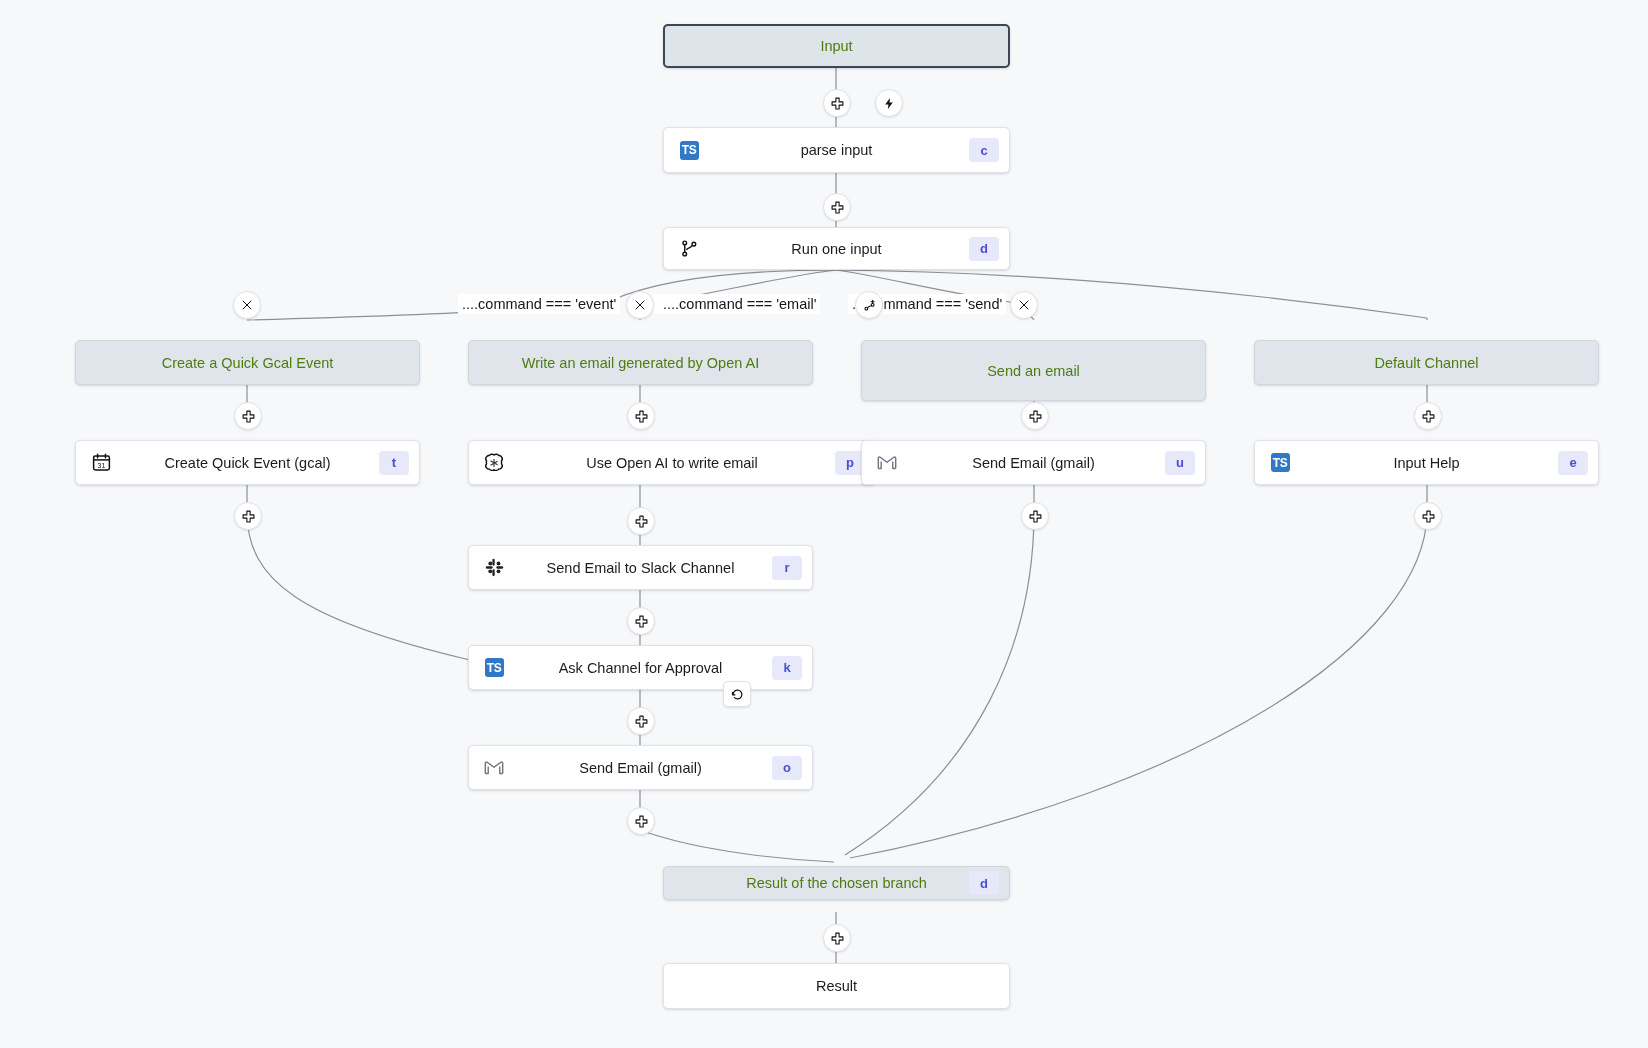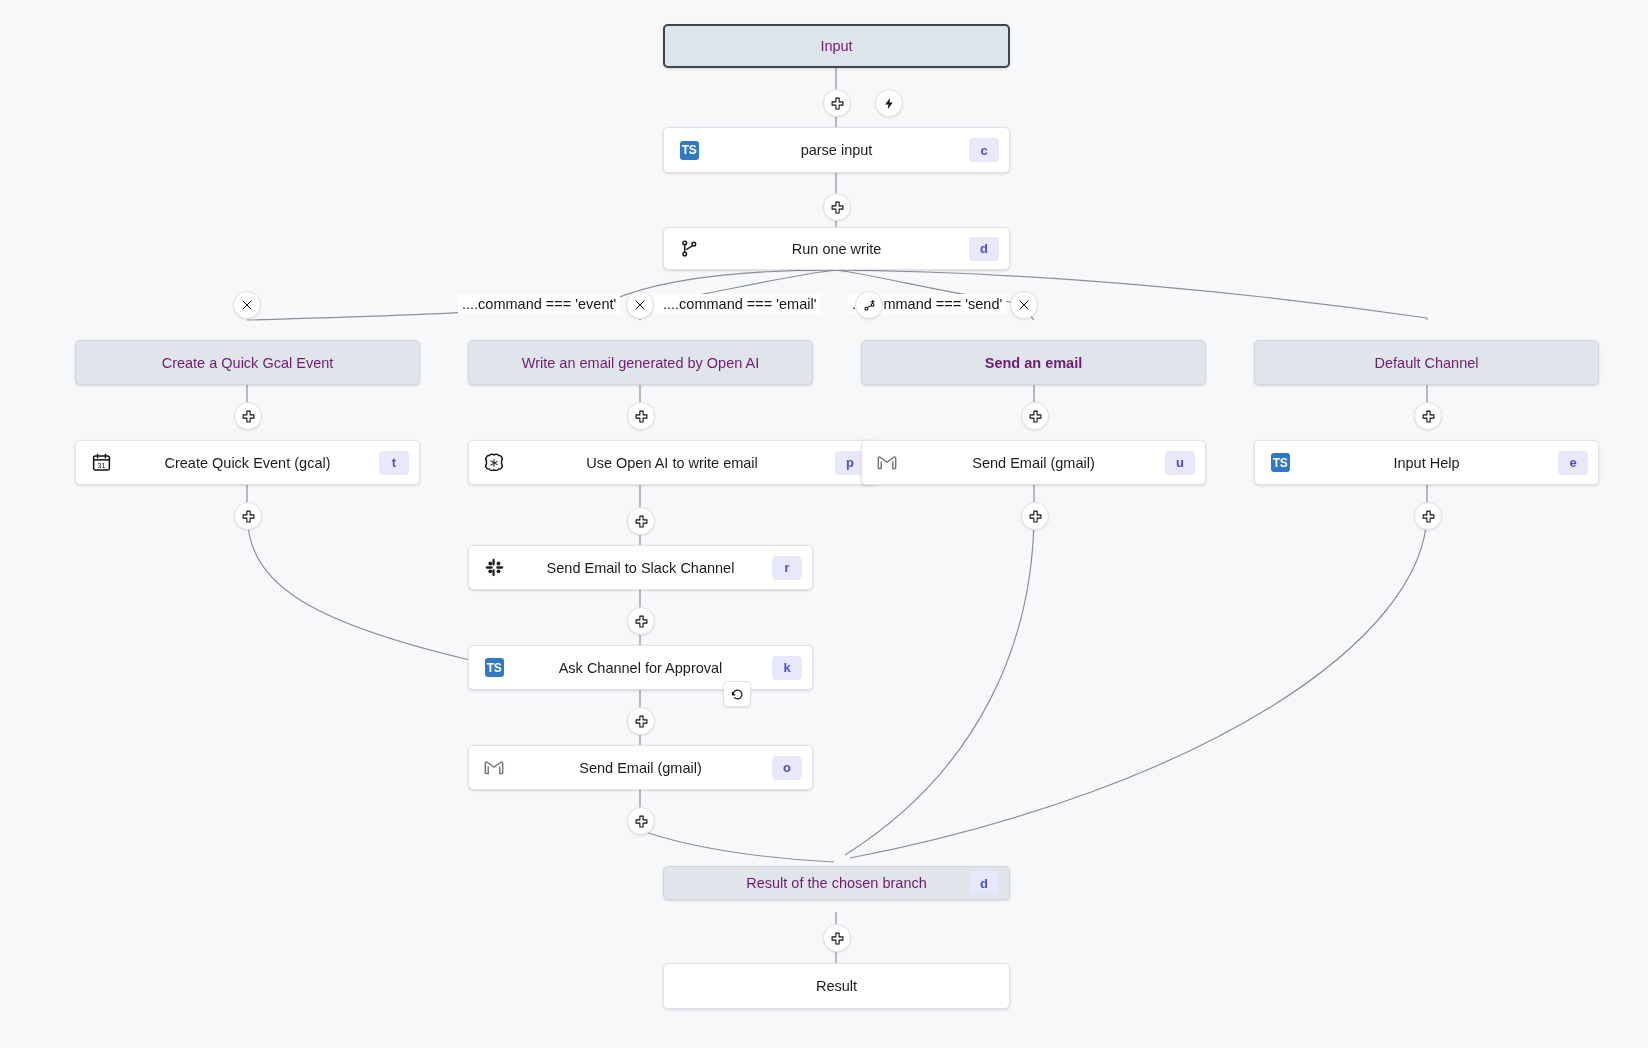--- a/index.html
+++ b/index.html
@@ -39,21 +39,21 @@
   .node .kbd{
     position:absolute;right:10px;top:50%;transform:translateY(-50%);
     width:30px;height:24px;border-radius:4px;
     background:#e7e9fb;color:#4a4fd0;
     font-size:13px;font-weight:700;
     display:flex;align-items:center;justify-content:center;
   }
   
   .node.grey{background:#dfe5ea;border:1px solid #cfd6de;}
   .node.grey.strong{border:2px solid #3f4551;background:#dde4ea;}
-  .node.grey .label{color:#701a75;}
+  .node.grey .label{color:#4d7c0f;}
 
   
   .handle{
     position:absolute;width:26px;height:26px;border-radius:50%;
     background:#ffffff;border:1px solid #dfe2e7;
     box-shadow:0 1px 2px rgba(16,24,40,.10);
     display:flex;align-items:center;justify-content:center;
     z-index:6;
   }
   .handle svg{display:block;}
@@ -163,21 +163,21 @@
   <div class="node" style="left:663px;top:227px;width:347px;height:43px;">
     <span class="ico">
       <svg width="19" height="19" viewBox="0 0 24 24">
         <circle cx="6" cy="5" r="2.3" fill="none" stroke="#111" stroke-width="1.8"></circle>
         <circle cx="6" cy="19" r="2.3" fill="none" stroke="#111" stroke-width="1.8"></circle>
         <circle cx="17.5" cy="6.5" r="2.3" fill="none" stroke="#111" stroke-width="1.8"></circle>
         <path d="M6 7.4v9.3" stroke="#111" stroke-width="1.8" fill="none"></path>
         <path d="M15.4 8.2c-1.8 3.2-5.6 2.6-7.3 5.4" stroke="#111" stroke-width="1.8" fill="none"></path>
       </svg>
     </span>
-    <span class="label">Run one write</span>
+    <span class="label">Run one input</span>
     <span class="kbd">d</span>
   </div>
 
   <div class="handle" style="left:233px;top:291px;">
     <svg width="12" height="12" viewBox="0 0 24 24">
       <path d="M4 4 L20 20 M20 4 L4 20" stroke="#111" stroke-width="2" fill="none" stroke-linecap="round"></path>
     </svg>
   </div>
 
   <div class="cond" style="left:458px;top:294px;">
@@ -214,21 +214,21 @@
   </div>
 
   <div class="node grey" style="left:75px;top:340px;width:345px;height:45px;">
     <span class="label">Create a Quick Gcal Event</span>
   </div>
 
   <div class="node grey" style="left:468px;top:340px;width:345px;height:45px;">
     <span class="label">Write an email generated by Open AI</span>
   </div>
 
-  <div class="node grey" style="left:861px;top:340px;width:345px;height:45px;font-weight:bold;">
+  <div class="node grey" style="left:861px;top:340px;width:345px;height:61px;">
     <span class="label">Send an email</span>
   </div>
 
   <div class="node grey" style="left:1254px;top:340px;width:345px;height:45px;">
     <span class="label">Default Channel</span>
   </div>
 
   <div class="handle" style="left:234px;top:402px;">
     <svg width="13" height="13" viewBox="0 0 24 24">
       <path d="M9 2h6v7h7v6h-7v7H9v-7H2V9h7z" fill="none" stroke="#111" stroke-width="2" stroke-linejoin="round"></path>

